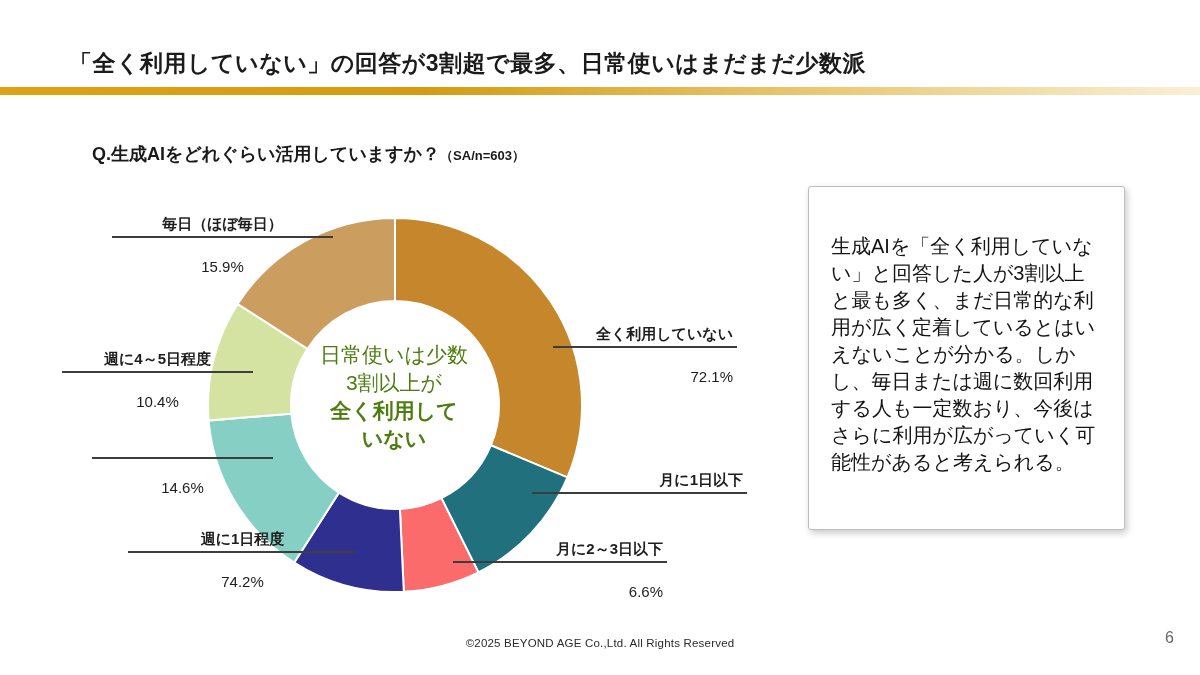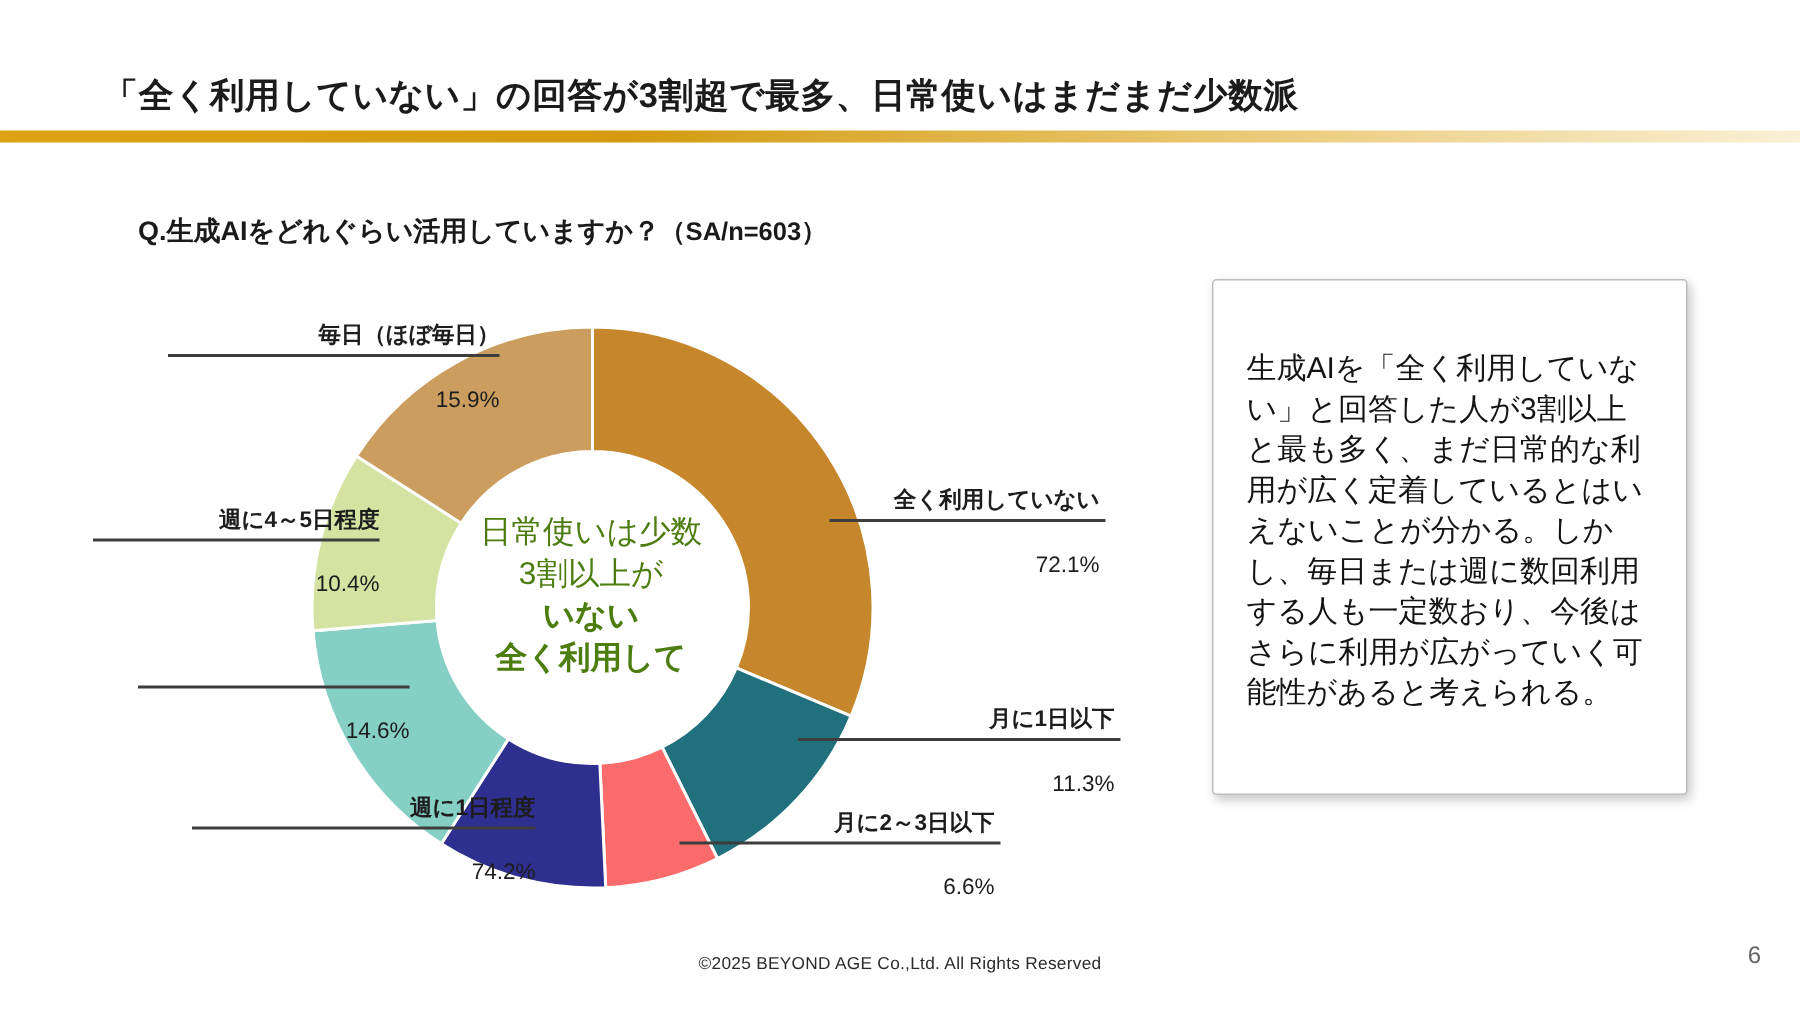--- a/index.html
+++ b/index.html
@@ -9,34 +9,34 @@
   }
   .title{
     position:absolute;left:22px;top:48px;font-size:23px;font-weight:800;
     letter-spacing:.5px;color:#1b1b1b;white-space:nowrap;margin-left:47px;
   }
   .gold-rule{
     position:absolute;left:0;top:87px;width:1200px;height:8px;
     background:linear-gradient(90deg,#DCA414 0%,#D49B10 35%,#ECCD7F 72%,#F9F0D5 100%);
   }
   .question{position:absolute;left:92px;top:142px;font-size:18px;font-weight:600;white-space:nowrap;}
-  .q-suffix{font-size:17px;font-weight:600;}
+  .q-suffix{font-size:13px;font-weight:600;}
   .chart{position:absolute;left:0;top:0;width:810px;height:675px;}
   #donut-svg{position:absolute;left:207px;top:217px;width:376px;height:376px;}
   .center-label{
     position:absolute;left:282px;top:341px;width:224px;text-align:center;
     font-size:21px;line-height:28px;color:#4d7c0f;
   }
   .center-label .cl-normal{font-weight:500;}
   .center-label .cl-strong{font-weight:800;}
   .callout{position:absolute;font-size:15px;color:#1d1d1d;}
   .co-name{height:21px;line-height:21px;font-weight:600;margin-bottom:2px;white-space:nowrap;}
   .co-line{height:1.5px;background:#3d3d3d;}
   .co-pct{margin-top:20px;font-weight:500;}
-  .callout.left{text-align:right;}
+  .callout.left{text-align:center;}
   .callout.right .co-name,.callout.right .co-pct{text-align:right;padding-right:4px;}
   .commentary{
     position:absolute;left:808px;top:186px;width:317px;height:344px;box-sizing:border-box;
     background:#ffffff;border:1px solid #bdbdbd;border-radius:3px;
     box-shadow:2px 3px 7px rgba(0,0,0,.22);
     padding:46px 20px 0 22px;
   }
   .commentary p{margin:0;font-size:20px;line-height:27px;font-weight:500;color:#141414;}
   .footer{
     position:absolute;left:0;right:0;top:637px;text-align:center;
@@ -61,50 +61,49 @@
         <path d="M 83.40 167.37 A 187 187 0 0 1 8.82 186.79 L 4.90 103.88 A 104 104 0 0 0 46.38 93.08 Z" fill="#FC6B6B" stroke="#ffffff" stroke-width="2"></path>
         <path d="M 8.82 186.79 A 187 187 0 0 1 -100.78 157.52 L -56.05 87.60 A 104 104 0 0 0 4.90 103.88 Z" fill="#2E2F8F" stroke="#ffffff" stroke-width="2"></path>
         <path d="M -100.78 157.52 A 187 187 0 0 1 -186.35 15.57 L -103.64 8.66 A 104 104 0 0 0 -56.05 87.60 Z" fill="#85CFC5" stroke="#ffffff" stroke-width="2"></path>
         <path d="M -186.35 15.57 A 187 187 0 0 1 -157.36 -101.03 L -87.51 -56.19 A 104 104 0 0 0 -103.64 8.66 Z" fill="#D5E3A2" stroke="#ffffff" stroke-width="2"></path>
         <path d="M -157.36 -101.03 A 187 187 0 0 1 -0.00 -187.00 L -0.00 -104.00 A 104 104 0 0 0 -87.51 -56.19 Z" fill="#CB9D5E" stroke="#ffffff" stroke-width="2"></path>
       </svg>
 
     <div class="center-label">
       <div class="cl-normal">日常使いは少数</div>
       <div class="cl-normal">3割以上が</div>
+      <div class="cl-strong">全く利用して</div>
       <div class="cl-strong">いない</div>
-      <div class="cl-strong">全く利用して</div>
     </div>
 
     <div id="callouts">
         <div class="callout right" style="left: 553px; top: 323px; width: 184px;">
           <div class="co-name">全く利用していない</div>
           <div class="co-line"></div>
           <div class="co-pct">72.1%</div>
         </div>
         <div class="callout right" style="left: 532px; top: 469px; width: 215px;">
           <div class="co-name">月に1日以下</div>
           <div class="co-line"></div>
-          <div class="co-pct">11.3%</div>
         </div>
         <div class="callout right" style="left: 453px; top: 538px; width: 214px;">
           <div class="co-name">月に2～3日以下</div>
           <div class="co-line"></div>
           <div class="co-pct">6.6%</div>
         </div>
         <div class="callout left" style="left: 128px; top: 528px; width: 229px;">
           <div class="co-name">週に1日程度</div>
           <div class="co-line"></div>
           <div class="co-pct">74.2%</div>
         </div>
         <div class="callout left" style="left: 92px; top: 457px; width: 181px;">
           <div class="co-line"></div>
           <div class="co-pct">14.6%</div>
         </div>
-        <div class="callout left" style="left: 62px; top: 336px; width: 191px;">
+        <div class="callout left" style="left: 62px; top: 348px; width: 191px;">
           <div class="co-name">週に4～5日程度</div>
           <div class="co-line"></div>
           <div class="co-pct">10.4%</div>
         </div>
         <div class="callout left" style="left: 112px; top: 213px; width: 221px;">
           <div class="co-name">毎日（ほぼ毎日）</div>
           <div class="co-line"></div>
           <div class="co-pct">15.9%</div>
         </div>
       </div>

